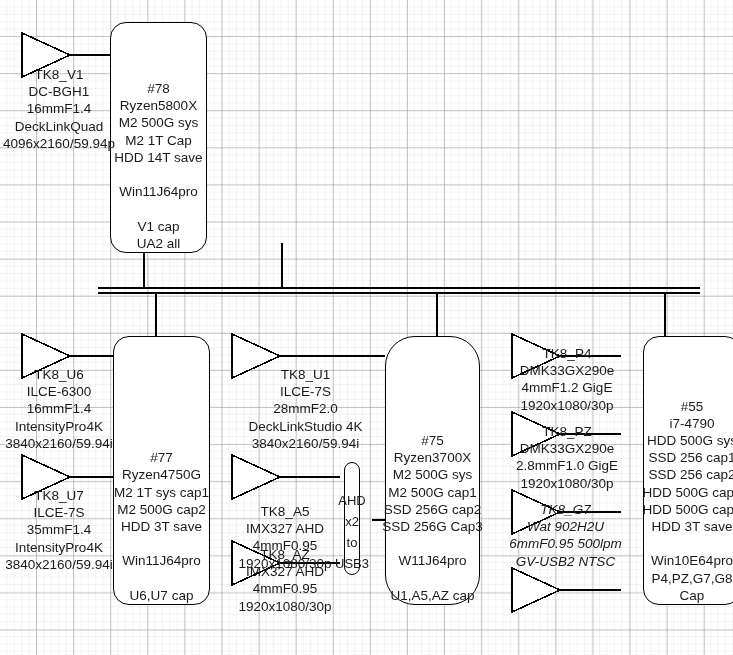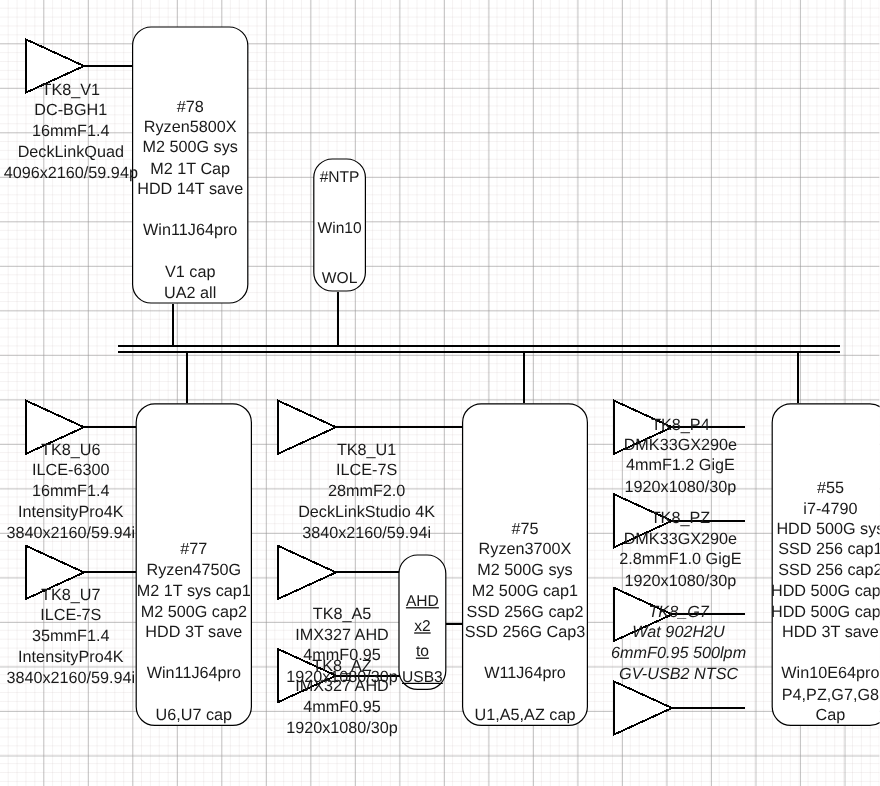--- a/index.html
+++ b/index.html
@@ -108,41 +108,34 @@
 M2 500G sys
 M2 1T Cap
 HDD 14T save
 
 Win11J64pro
 
 V1 cap
 UA2 all</div>
   </div>
 
-  <div class="node narrow" style="left:261px;top:132px;width:44px;height:111px;">
-    <div class="lines">#NTP
-
-Win10
-
-WOL</div>
-  </div>
 
   <div class="node" style="left:113px;top:336px;width:97px;height:269px;">
     <div class="lines">#77
 Ryzen4750G
 M2 1T sys cap1
 M2 500G cap2
 HDD 3T save
 
 Win11J64pro
 
 U6,U7 cap</div>
   </div>
 
-  <div class="node" style="left:385px;top:336px;width:105px;height:269px;">
+  <div class="node" style="left:385px;top:336px;width:95px;height:269px;border-radius:30px;">
     <div class="lines">#75
 Ryzen3700X
 M2 500G sys
 M2 500G cap1
 SSD 256G cap2
 SSD 256G Cap3
 
 W11J64pro
 
 U1,A5,AZ cap</div>
@@ -156,21 +149,21 @@
 SSD 256 cap2
 HDD 500G cap3
 HDD 500G cap4
 HDD 3T save
 
 Win10E64pro
 P4,PZ,G7,G8
 Cap</div>
   </div>
 
-  <div class="node narrow" style="left:332px;top:462px;width:40px;height:113px;text-decoration:underline;">
+  <div class="node narrow" style="left:344px;top:462px;width:16px;height:113px;">
     <div class="lines">AHD
 x2
 to
 USB3</div>
   </div>
 
   <div class="camlabel" style="left:-6px;top:66px;width:130px;">TK8_V1
 DC-BGH1
 16mmF1.4
 DeckLinkQuad

